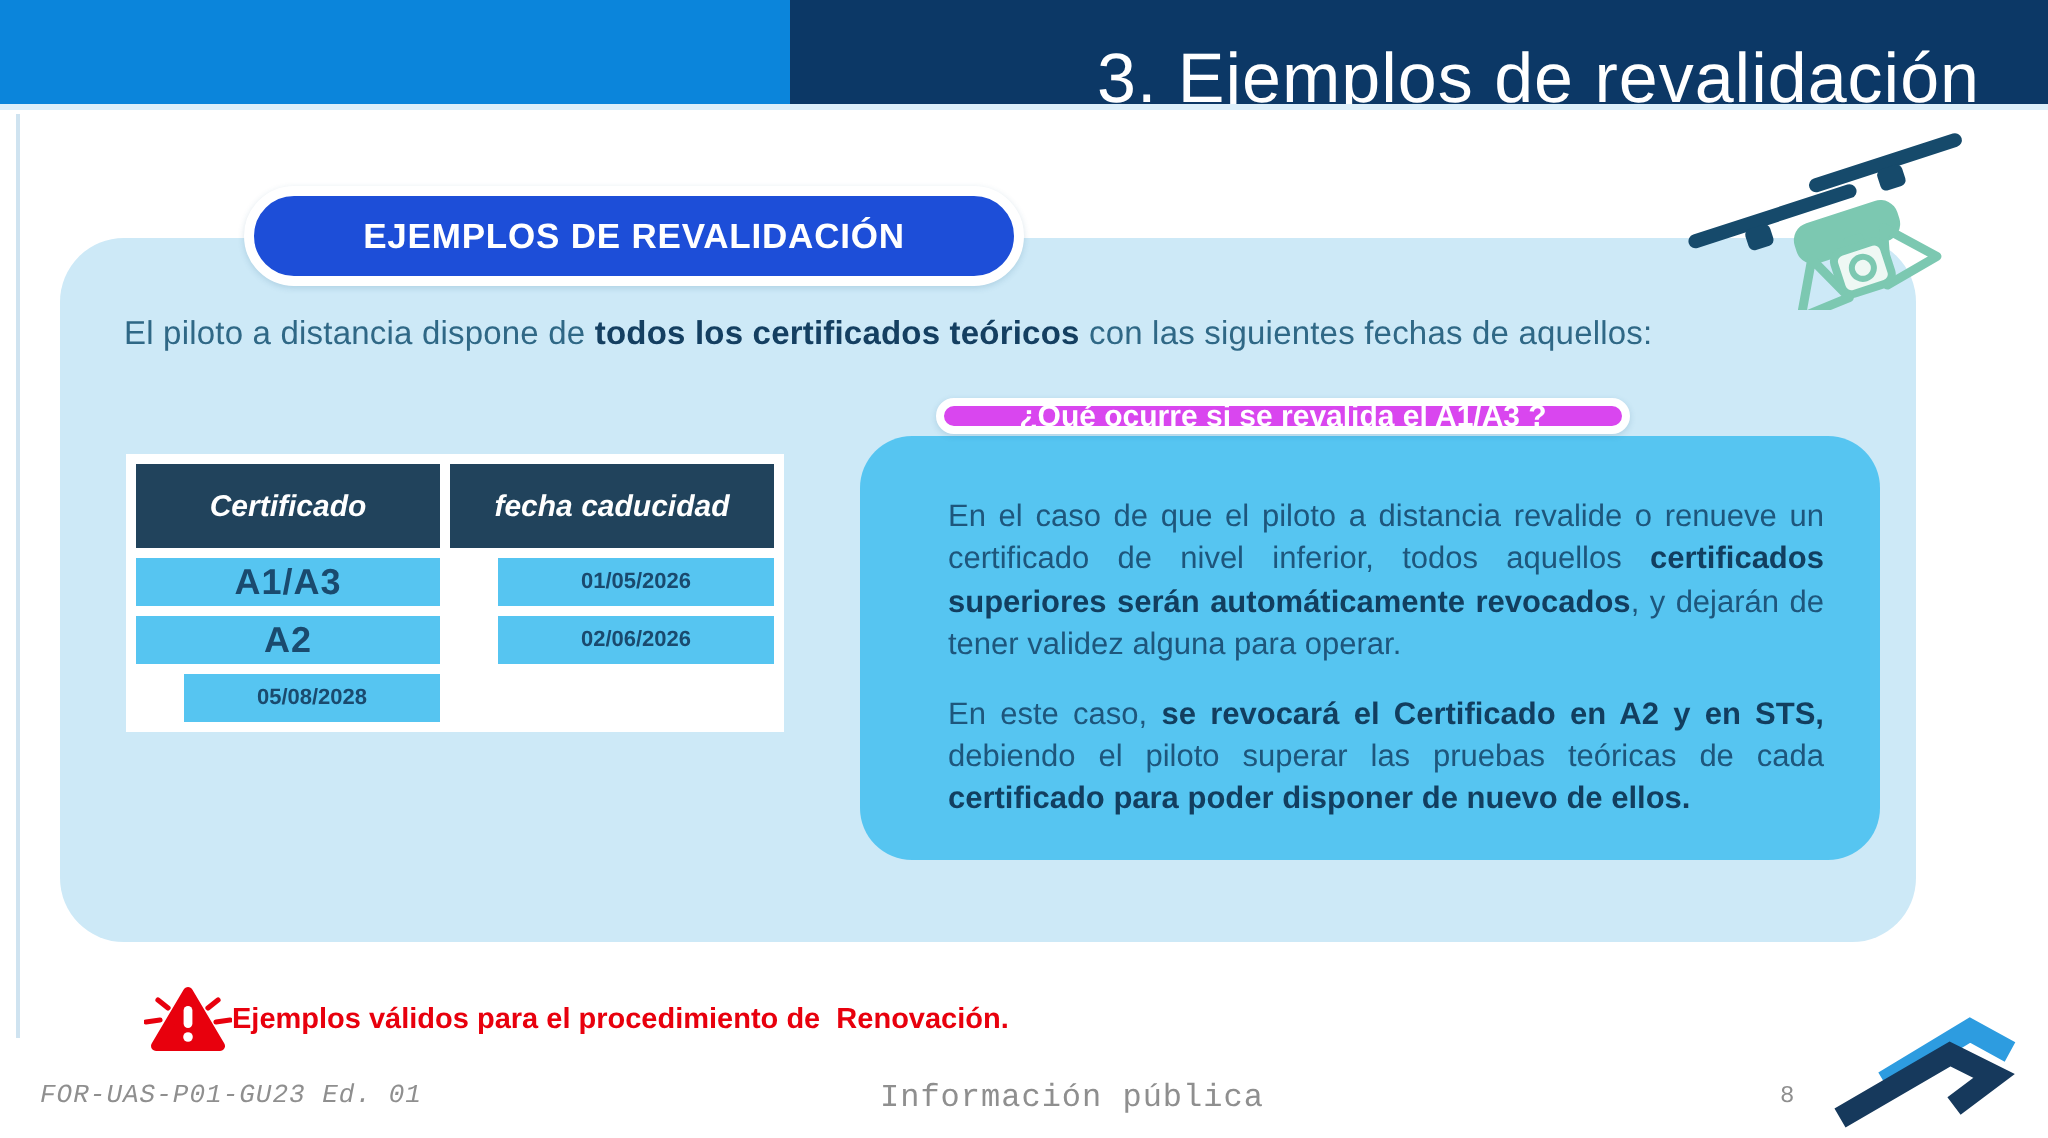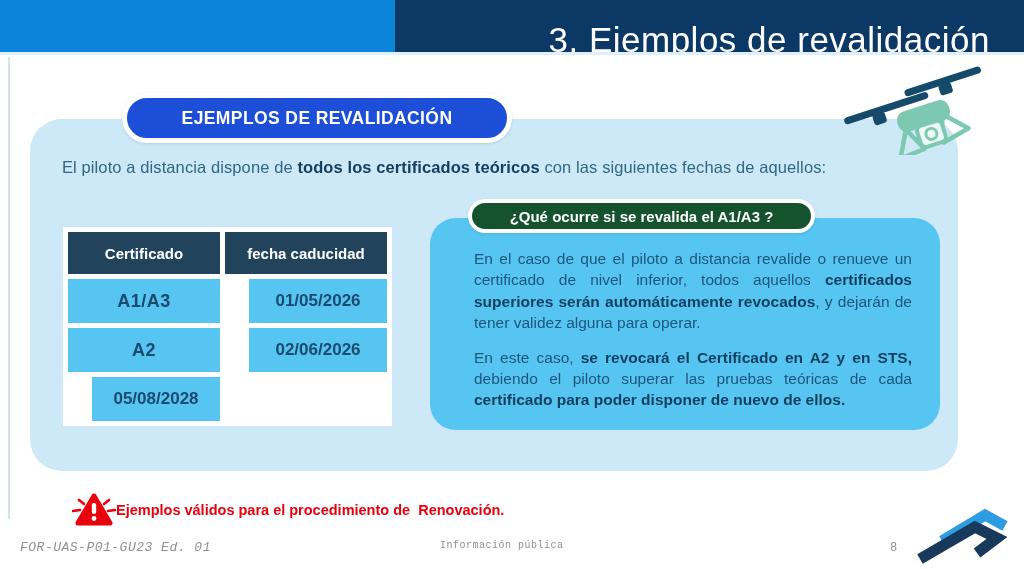--- a/index.html
+++ b/index.html
@@ -26,45 +26,45 @@
            box-shadow:0 1px 3px rgba(40,100,140,0.18); }
 
   .intro { position:absolute; left:32px; top:39px; width:880px; margin:0;
            font-size:16.5px; color:#2f6886; letter-spacing:0.1px; }
   .intro b { color:#143f61; }
 
   
   .table { position:absolute; left:33px; top:108px; background:#ffffff; padding:5px;
            display:grid; grid-template-columns:152px 162px; gap:5px; }
   .tcell { display:flex; align-items:center; justify-content:center; font-weight:bold; box-sizing:border-box; }
-  .th { height:42px; background:#21435c; color:#ffffff; font-size:15px; }
-  .td { height:44px; background:#56c5f1; color:#1a4a6e; }
+  .th { height:42px; background:#21435c; color:#ffffff; font-size:15px;font-style:italic; }
+  .td { height:24px; background:#56c5f1; color:#1a4a6e; }
   .td.cert { font-size:18px; letter-spacing:0.5px; }
-  .td.date { font-size:17px;margin-left:24px; }
+  .td.date { font-size:11px;margin-left:24px; }
 
   
-  .pill { position:absolute; left:438px; top:80px; width:347px; height:34px; box-sizing:border-box;
-          background:#14532d; border:4px solid #ffffff; border-radius:20px;
+  .pill { position:absolute; left:438px; top:80px; width:347px; height:18px; box-sizing:border-box;
+          background:#d946ef; border:4px solid #ffffff; border-radius:20px;
           display:flex; align-items:center; justify-content:center;
           color:#ffffff; font-weight:bold; font-size:15px; z-index:2;
           box-shadow:0 1px 3px rgba(40,100,140,0.18); }
   .answer { position:absolute; left:400px; top:99px; width:510px; height:212px; box-sizing:border-box;
             background:#56c5f1; border-radius:26px; padding:30px 28px 0 44px; z-index:1; }
   .answer p { margin:0 0 13px 0; font-size:15.5px; line-height:1.38; text-align:justify; color:#1e567c; }
   .answer p b { color:#123e5f; }
 
   
   .warning { position:absolute; left:72px; top:492px; display:flex; align-items:center; }
   .warning-text { font-size:14.5px; font-weight:600; color:#e8000d; white-space:pre-wrap; }
 
   
   .footer-docref, .footer-class, .footer-page {
       position:absolute; font-family:"Liberation Mono", monospace; color:#8f8f8f; }
   .footer-docref { left:20px;  top:540px; font-size:13px; letter-spacing:0.5px;font-style:italic; }
-  .footer-class  { left:440px; top:540px; font-size:10px; letter-spacing:0.5px; }
+  .footer-class  { left:440px; top:540px; font-size:16px; letter-spacing:0.5px; }
   .footer-page   { left:890px; top:541px; font-size:12px; }
 
   .drone { position:absolute; left:843px; top:57px; z-index:3; }
   .logo  { position:absolute; left:915px; top:496px; }
 </style>
 </head>
 <body>
 
 <div class="slide">
 

